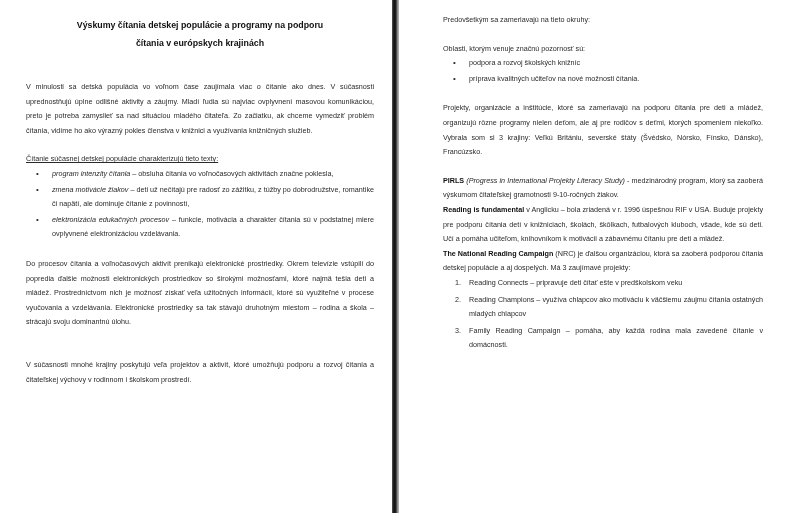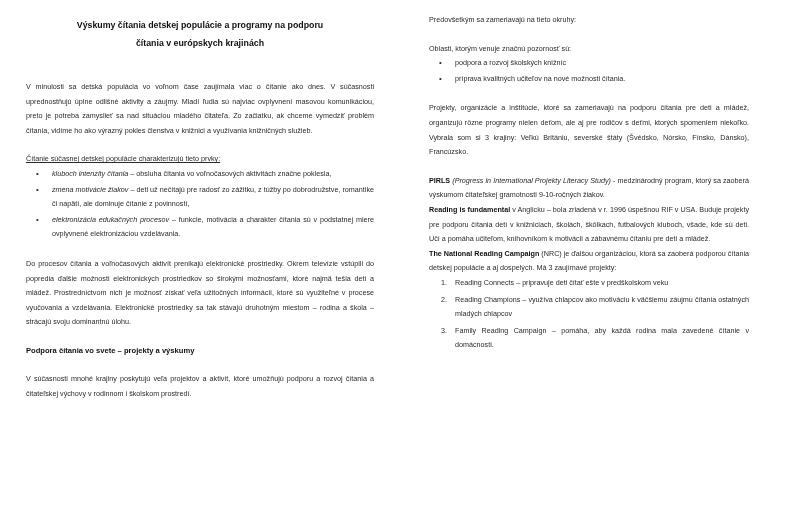--- a/index.html
+++ b/index.html
@@ -8,21 +8,21 @@
       background: #ffffff;
       font-family: "Liberation Sans", sans-serif;
       color: #2a2a2a;
       position: relative;
     }
     .page {
       position: absolute; top: 0; height: 513px; background: #fff;
       box-sizing: border-box;
     }
     .page-left { left: 4px; width: 392px; padding: 0 22px 0 22px; }
-    .page-right { left: 385px; width: 401px; padding: 0 37px 0 44px; }
+    .page-right { left: 399px; width: 401px; padding: 0 37px 0 44px; }
     .divider {
       position: absolute; left: 392px; top: 0; width: 7px; height: 513px;
       background: linear-gradient(to right, #555 0, #111 2px, #222 4px, #777 5px, #bbb 7px);
     }
     .title {
       font-weight: bold; font-size: 8.8px; text-align: center; color: #111;
       line-height: 18px; margin-top: 16px; padding: 0 10px;
     }
     p, .para { font-size: 7.2px; line-height: 14.6px; margin: 0; text-align: justify; }
     .gap-l { height: 28px; }
@@ -45,30 +45,29 @@
 <body>
 
 <div class="page page-left">
   <div class="title">
     <div>Výskumy čítania detskej populácie a programy na podporu</div>
     <div>čítania v európskych krajinách</div>
   </div>
   <div class="gap-l"></div>
   <p>V minulosti sa detská populácia vo voľnom čase zaujímala viac o čítanie ako dnes. V súčasnosti uprednostňujú úplne odlišné aktivity a záujmy. Mladí ľudia sú najviac ovplyvnení masovou komunikáciou, preto je potreba zamyslieť sa nad situáciou mladého čitateľa. Zo začiatku, ak chceme vymedziť problém čítania, vidíme ho ako výrazný pokles členstva v knižnici a využívania knižničných služieb.</p>
   <div class="gap-m"></div>
-  <p class="underline">Čítanie súčasnej detskej populácie charakterizujú tieto prvky:</p>
+  <p class="underline">Čítanie súčasnej detskej populácie charakterizujú tieto texty:</p>
   <ul class="bullets">
-    <li><span class="it">kluboch intenzity čítania</span><span> – obsluha čítania vo voľnočasových aktivitách značne poklesla,</span></li>
+    <li><span class="it">program intenzity čítania</span><span> – obsluha čítania vo voľnočasových aktivitách značne poklesla,</span></li>
     <li><span class="it">zmena motivácie žiakov</span><span> – deti už nečítajú pre radosť zo zážitku, z túžby po dobrodružstve, romantike či napätí, ale dominuje čítanie z povinností,</span></li>
     <li><span class="it">elektronizácia edukačných procesov</span><span> – funkcie, motivácia a charakter čítania sú v podstatnej miere ovplyvnené elektronizáciou vzdelávania.</span></li>
   </ul>
   <div class="gap-m"></div>
   <p>Do procesov čítania a voľnočasových aktivít prenikajú elektronické prostriedky. Okrem televízie vstúpili do popredia ďalšie možnosti elektronických prostriedkov so širokými možnosťami, ktoré najmä tešia deti a mládež. Prostredníctvom nich je možnosť získať veľa užitočných informácií, ktoré sú využiteľné v procese vyučovania a vzdelávania. Elektronické prostriedky sa tak stávajú druhotným miestom – rodina a škola – strácajú svoju dominantnú úlohu.</p>
   <div class="gap-m"></div>
-  <div class="h2">Podpora čítania vo svete – projekty a výskumy</div>
   <div class="gap-m"></div>
   <p>V súčasnosti mnohé krajiny poskytujú veľa projektov a aktivít, ktoré umožňujú podporu a rozvoj čítania a čitateľskej výchovy v rodinnom i školskom prostredí.</p>
 </div>
 
 <div class="divider"></div>
 
 <div class="page page-right">
   <div style="height:13px"></div>
   <p>Predovšetkým sa zameriavajú na tieto okruhy:</p>
   <div class="gap-m"></div>

